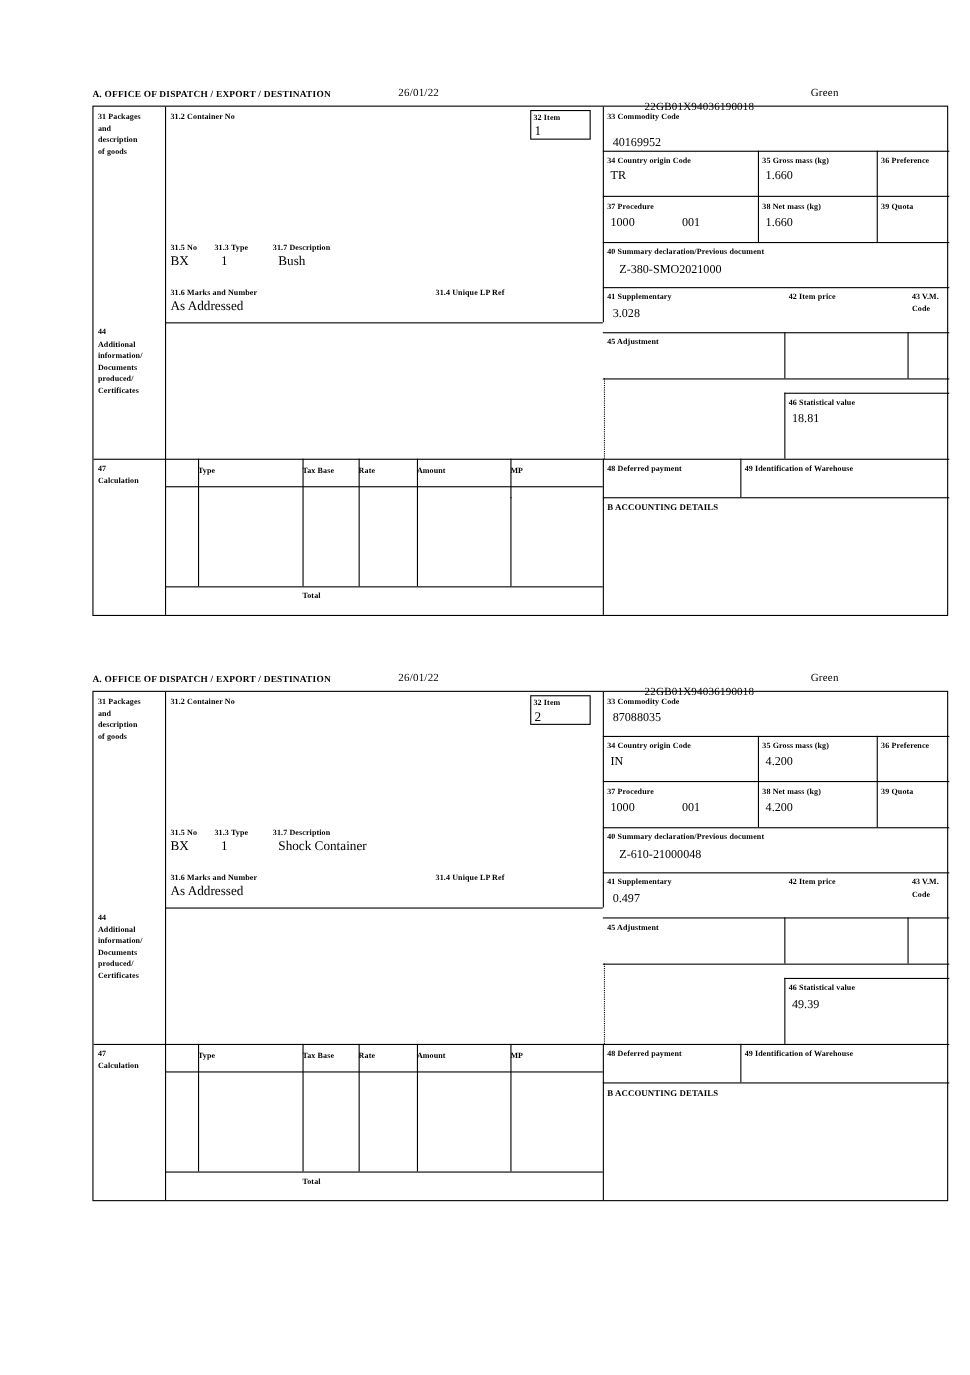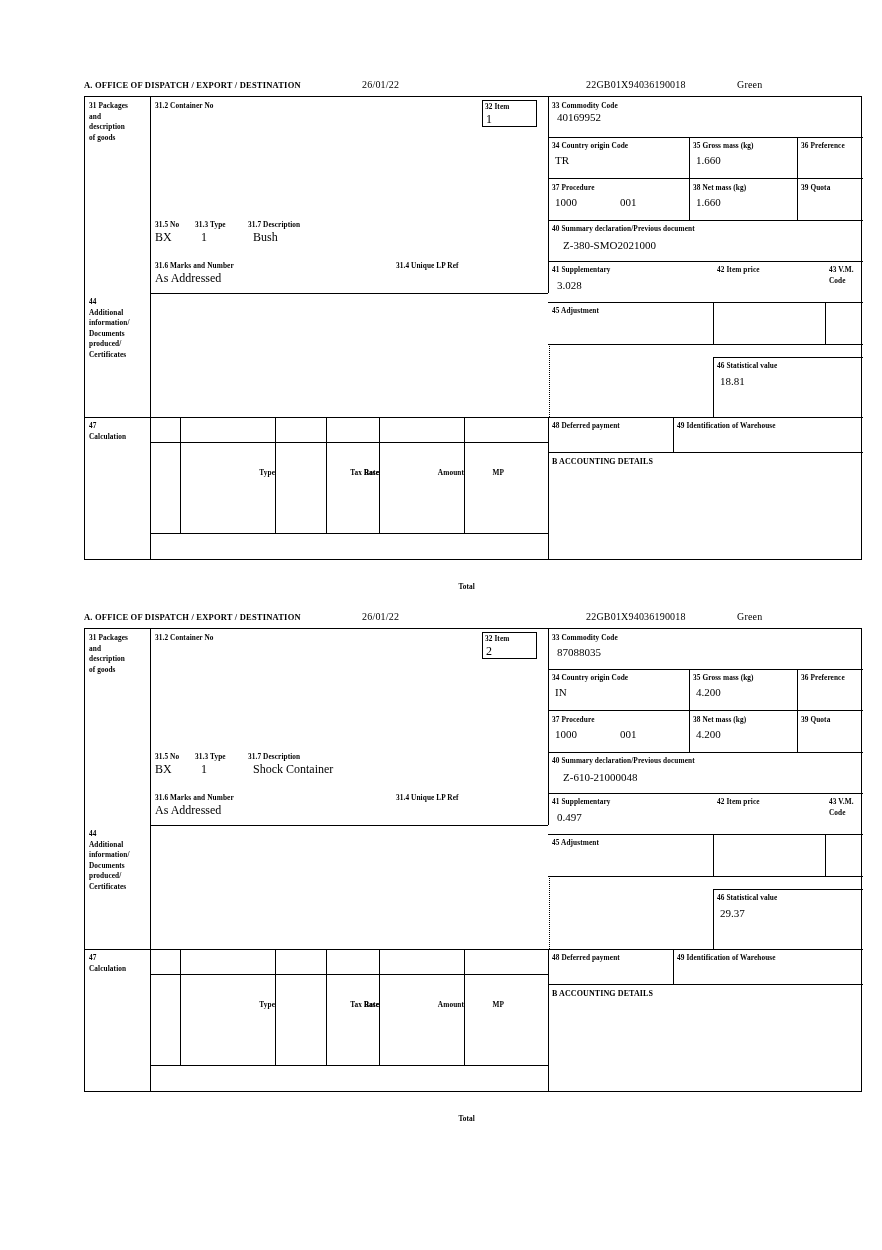--- a/index.html
+++ b/index.html
@@ -30,21 +30,21 @@
   
   .hdr {
     position: relative;
     height: 18px;
     font-size: 8.5px;
     font-weight: bold;
     letter-spacing: 0.2px;
   }
   .hdr .office { position: absolute; left: 0; top: 2px; }
   .hdr .date   { position: absolute; left: 278px; top: 1px; font-size: 10px; font-weight: normal; font-family: "Liberation Serif", serif;}
-  .hdr .mrn    { position: absolute; left: 502px; top: 1px; font-size: 10px; font-weight: normal;}
+  .hdr .mrn    { position: absolute; left: 502px; top: 14px; font-size: 10px; font-weight: normal;}
   .hdr .lane   { position: absolute; left: 653px; top: 1px; font-size: 10px; font-weight: normal;}
 
   .box {
     position: relative;
     border: 1.3px solid #000;
     height: 464px;
     box-sizing: border-box;
   }
   .ln { position: absolute; background: #000; }
   .vl { width: 1px; }
@@ -66,21 +66,21 @@
   .val {
     position: absolute;
     font-size: 11px;
     font-family: "Liberation Serif", serif;
   }
   .val-sm {
     position: absolute;
     font-size: 10px;
     font-family: "Liberation Serif", serif;
   }
-  .ctr { text-align: right; margin-top: 45px; }
+  .ctr { text-align: left; }
 
   .itembox {
     position: absolute;
     border: 1.3px solid #000;
     box-sizing: border-box;
   }
 </style>
 </head>
 <body>
 
@@ -158,21 +158,21 @@
       <div class="lbl" style="left:311px; top:164px;">31.4 Unique LP Ref</div>
       <div class="val" style="left:70px; top:174px; font-size:12px;">As Addressed</div>
       <div class="val" style="left:320px; top:174px;"></div>
 
       <div class="itembox" style="left:397px; top:3px; width:55px; height:27px;">
         <div class="lbl" style="left:2px; top:1px;">32 Item</div>
         <div class="val" style="left:3px; top:11px; font-size:12px;">1</div>
       </div>
 
       <div class="lbl" style="left:467px; top:4px;">33 Commodity Code</div>
-      <div class="val" style="left:472px; top:14px;">40169952</div>
+      <div class="val" style="left:472px; top:27px;">40169952</div>
 
       <div class="lbl" style="left:467px; top:44px;">34 Country origin Code</div>
       <div class="val" style="left:470px; top:57px;">TR</div>
       <div class="lbl" style="left:608px; top:44px;">35 Gross mass (kg)</div>
       <div class="val" style="left:611px; top:57px;">1.660</div>
       <div class="lbl" style="left:716px; top:44px;">36 Preference</div>
       <div class="val" style="left:719px; top:57px;"></div>
 
       <div class="lbl" style="left:467px; top:86px;">37 Procedure</div>
       <div class="val" style="left:470px; top:99px;">1000</div>
@@ -314,21 +314,21 @@
       <div class="val" style="left:472px; top:182px;">0.497</div>
       <div class="lbl" style="left:632px; top:168px;">42 Item price</div>
       <div class="val" style="left:635px; top:182px;"></div>
       <div class="lbl" style="left:744px; top:168px;">43 V.M. Code</div>
       <div class="val" style="left:747px; top:182px;"></div>
 
       <div class="lbl" style="left:467px; top:209px;">45 Adjustment</div>
       <div class="val" style="left:470px; top:222px;"></div>
 
       <div class="lbl" style="left:632px; top:264px;">46 Statistical value</div>
-      <div class="val" style="left:635px; top:278px;">29.37</div>
+      <div class="val" style="left:635px; top:278px;">49.39</div>
 
       <div class="lbl ctr" style="left:95px; top:326px; width:95px;">Type</div>
       <div class="lbl ctr" style="left:190px; top:326px; width:104px;">Tax Base</div>
       <div class="lbl ctr" style="left:241px; top:326px; width:53px;">Rate</div>
       <div class="lbl ctr" style="left:294px; top:326px; width:85px;">Amount</div>
       <div class="lbl ctr" style="left:379px; top:326px; width:40px;">MP</div>
       <div class="lbl ctr" style="left:190px; top:440px; width:200px;">Total</div>
       <div class="val-sm ctr" style="left:190px; top:438px; width:200px;"></div>
 
       <div class="lbl" style="left:467px; top:324px;">48 Deferred payment</div>

